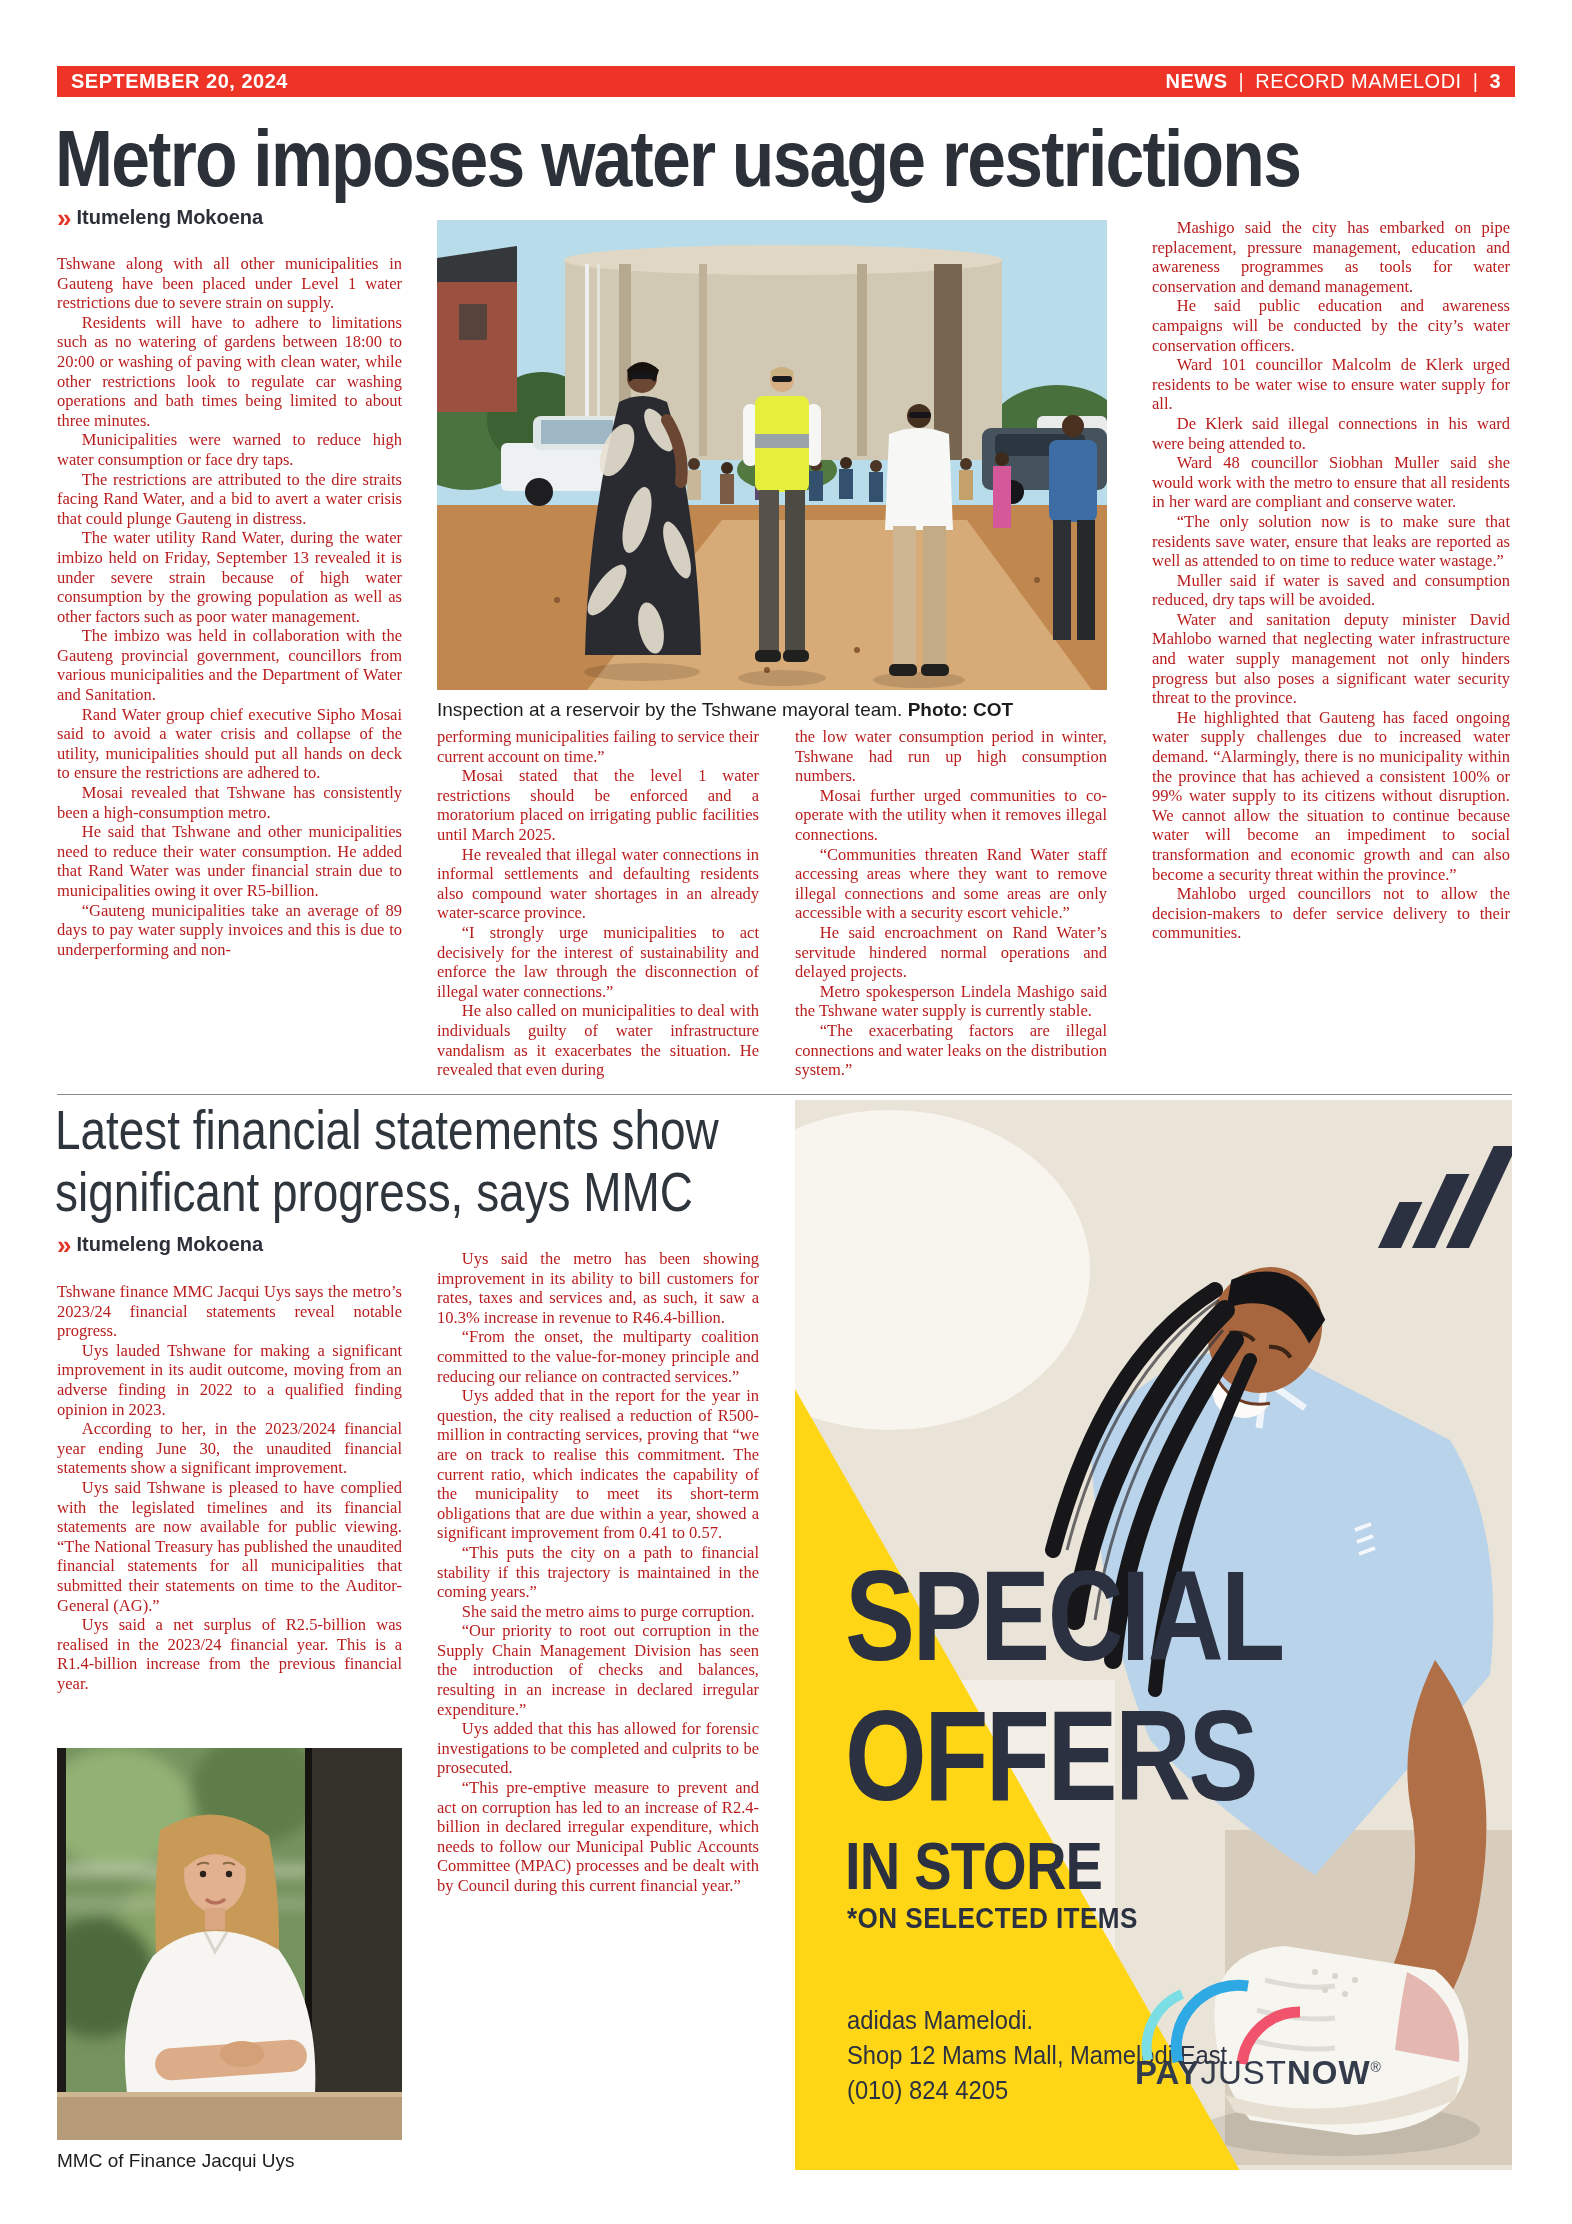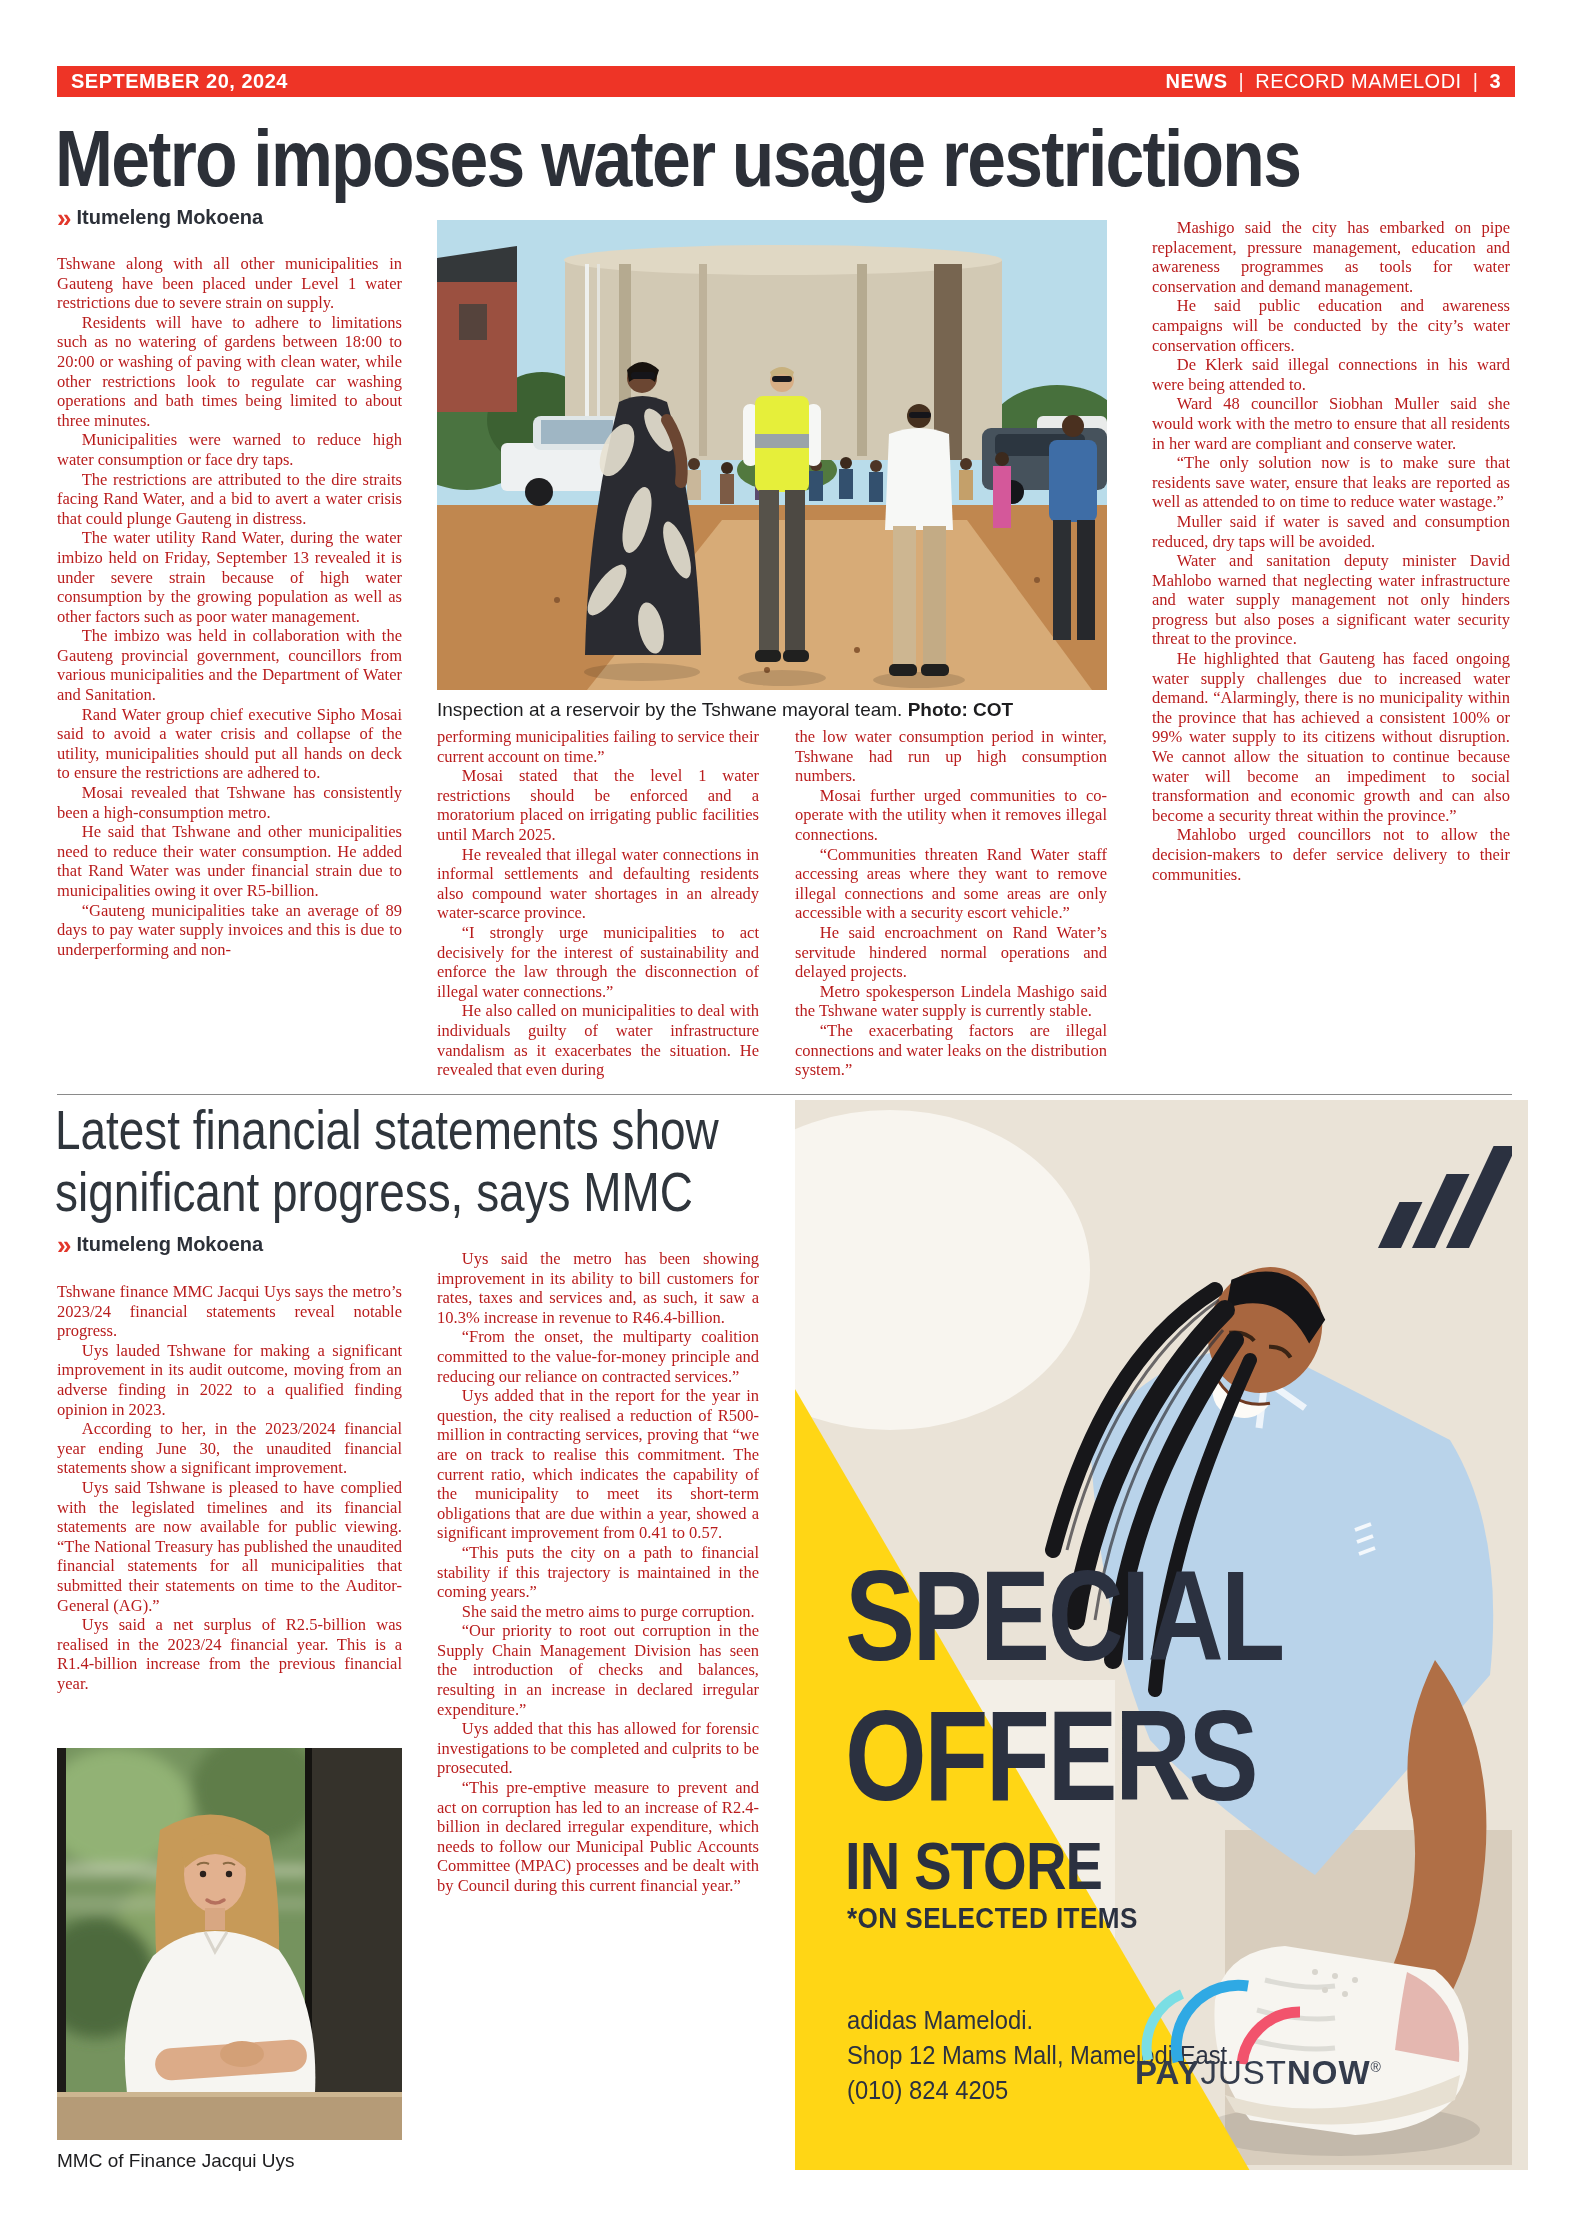--- a/index.html
+++ b/index.html
@@ -34,21 +34,21 @@
   #a2c1{left:57px;top:1282px;width:345px;height:462px;}
   #a2c2{left:437px;top:1249px;width:322px;height:950px;}
   
   .photo1{position:absolute;left:437px;top:220px;width:670px;height:470px;overflow:hidden;background:#c8b89a;}
   .caption{position:absolute;font-size:19px;color:#1d1d1f;}
   #caption1{left:437px;top:699px;width:680px;}
   .photo2{position:absolute;left:57px;top:1748px;width:345px;height:392px;overflow:hidden;background:#6f8f5d;}
   #caption2{left:57px;top:2150px;width:345px;}
   .rule{position:absolute;left:57px;top:1094px;width:1455px;height:1px;background:#8a8a8a;}
   
-  .ad{position:absolute;left:795px;top:1100px;width:717px;height:1070px;overflow:hidden;background:#eae3d7;padding-left:16px;}
+  .ad{position:absolute;left:795px;top:1100px;width:717px;height:1070px;overflow:hidden;background:#eae3d7;}
   .ad svg.scene{position:absolute;left:0;top:0;}
   .wedge{position:absolute;left:0;top:0;width:100%;height:100%;background:#ffd615;
     clip-path:polygon(0 27%,62% 100%,0 100%);}
   .ad-title{position:absolute;left:50px;color:#2b3140;font-weight:800;letter-spacing:-3px;line-height:1;
     transform:scaleX(.82);transform-origin:left top;white-space:nowrap;}
   #ad-t1{top:452px;font-size:128px;}
   #ad-t2{top:592px;font-size:128px;}
   #ad-t3{top:733px;font-size:66px;letter-spacing:-1px;transform:scaleX(.85);}
   #ad-disc{position:absolute;left:52px;top:802px;font-size:29px;font-weight:700;color:#2b3140;
     letter-spacing:.5px;transform:scaleX(.9);transform-origin:left top;white-space:nowrap;}
@@ -247,20 +247,21 @@
       <p class="flush">the low water consumption period in winter, Tshwane had run up high consumption numbers.</p>
       <p>Mosai further urged communities to co-operate with the utility when it removes illegal connections.</p>
       <p>“Communities threaten Rand Water staff accessing areas where they want to remove illegal connections and some areas are only accessible with a security escort vehicle.”</p>
       <p>He said encroachment on Rand Water’s servitude hindered normal operations and delayed projects.</p>
       <p>Metro spokesperson Lindela Mashigo said the Tshwane water supply is currently stable.</p>
       <p>“The exacerbating factors are illegal connections and water leaks on the distribution system.”</p>
     </div>
   <div class="colT" id="a1c4">
       <p>Mashigo said the city has embarked on pipe replacement, pressure management, education and awareness programmes as tools for water conservation and demand management.</p>
       <p>He said public education and awareness campaigns will be conducted by the city’s water conservation officers.</p>
+      <p>Ward 101 councillor Malcolm de Klerk urged residents to be water wise to ensure water supply for all.</p>
       <p>De Klerk said illegal connections in his ward were being attended to.</p>
       <p>Ward 48 councillor Siobhan Muller said she would work with the metro to ensure that all residents in her ward are compliant and conserve water.</p>
       <p>“The only solution now is to make sure that residents save water, ensure that leaks are reported as well as attended to on time to reduce water wastage.”</p>
       <p>Muller said if water is saved and consumption reduced, dry taps will be avoided.</p>
       <p>Water and sanitation deputy minister David Mahlobo warned that neglecting water infrastructure and water supply management not only hinders progress but also poses a significant water security threat to the province.</p>
       <p>He highlighted that Gauteng has faced ongoing water supply challenges due to increased water demand. “Alarmingly, there is no municipality within the province that has achieved a consistent 100% or 99% water supply to its citizens without disruption. We cannot allow the situation to continue because water will become an impediment to social transformation and economic growth and can also become a security threat within the province.”</p>
       <p>Mahlobo urged councillors not to allow the decision-makers to defer service delivery to their communities.</p>
     </div>
 
   <div class="rule"></div>

